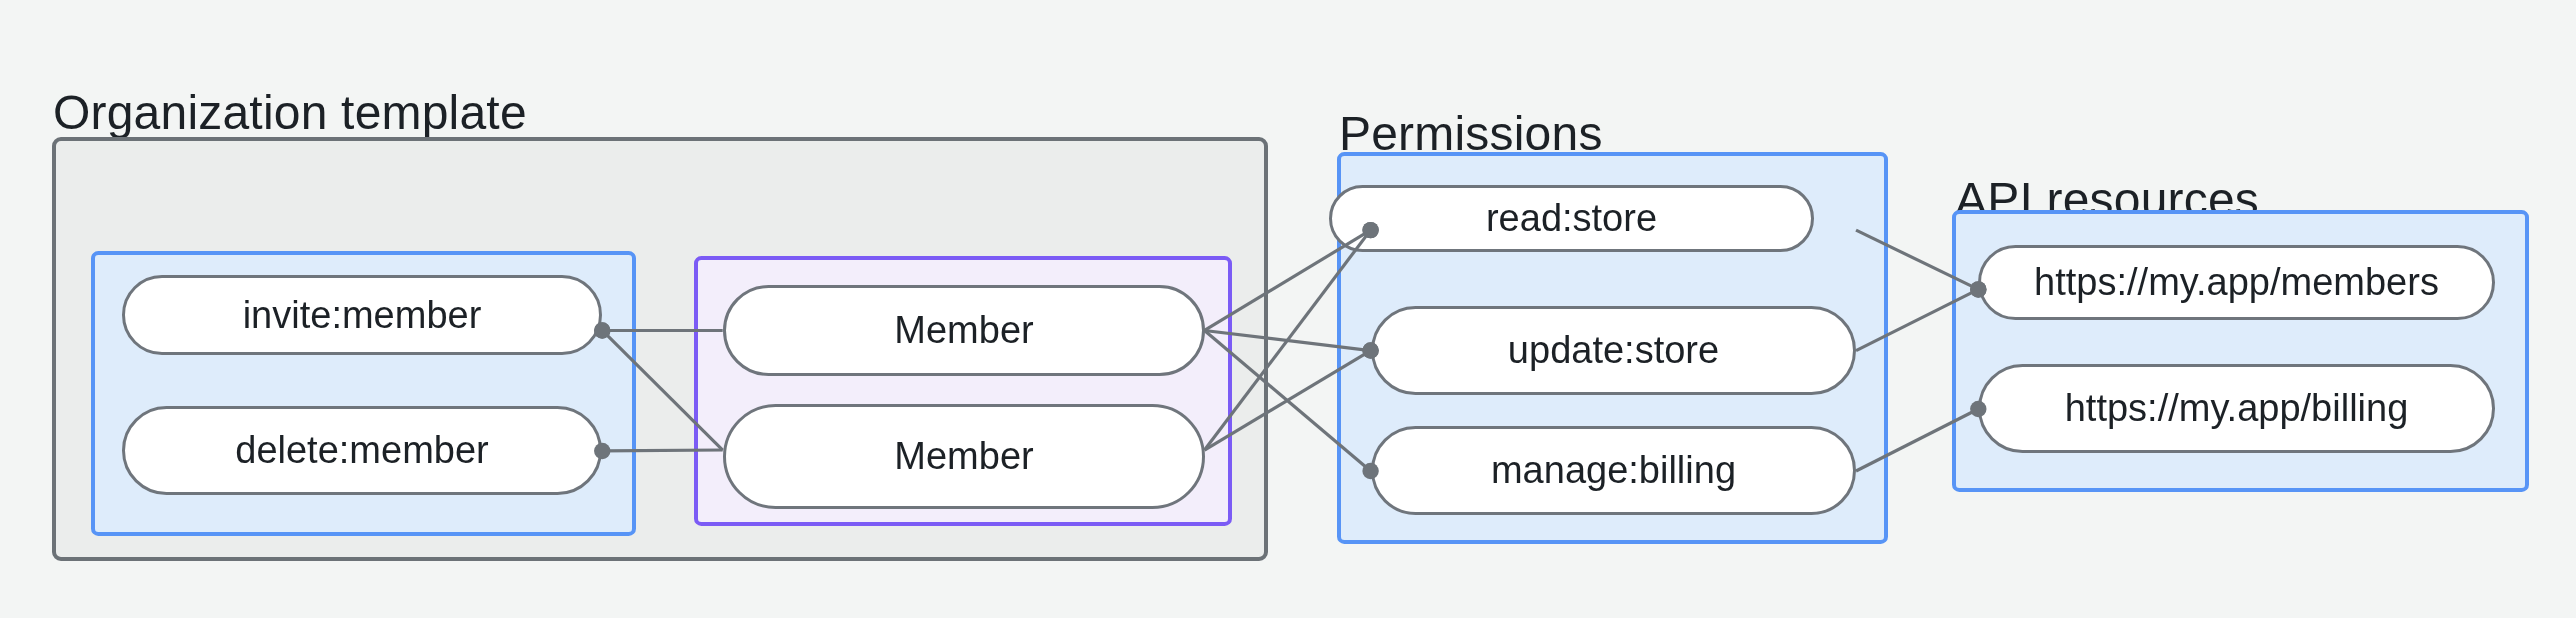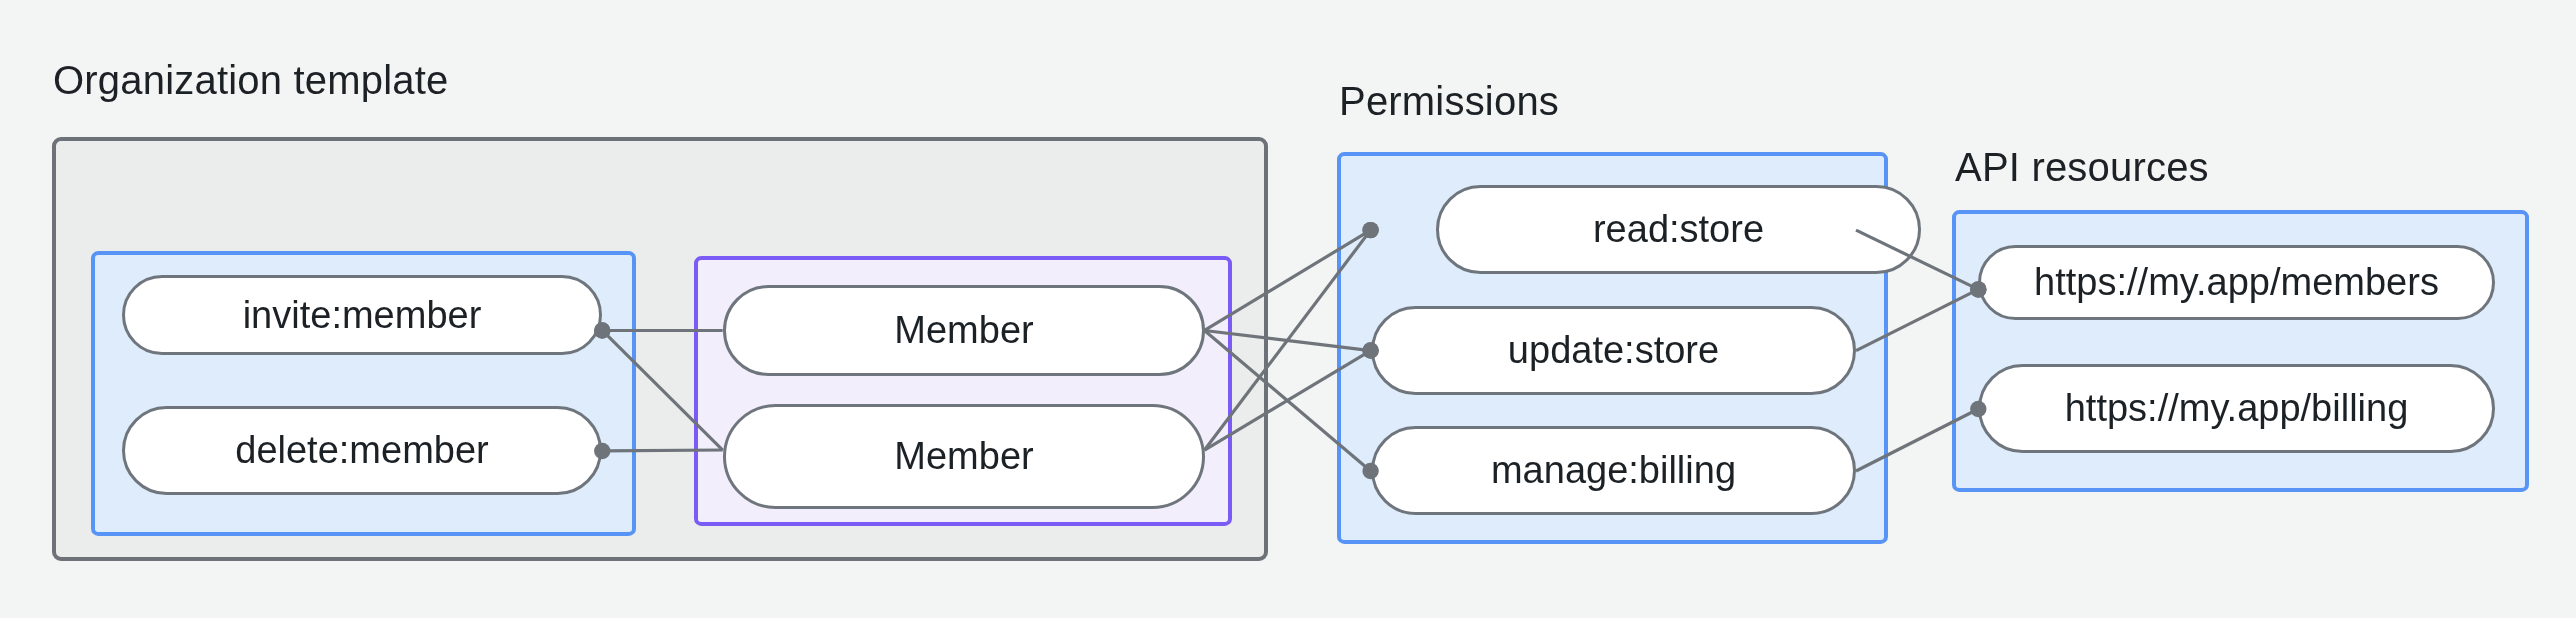--- a/index.html
+++ b/index.html
@@ -5,21 +5,21 @@
   :root{
     --page-bg:#f3f5f4; --gray-fill:#ebedec; --gray-border:#6c7277;
     --blue-fill:#deecfb; --blue-border:#5794f6;
     --purple-fill:#f3eefb; --purple-border:#7b5bf5;
     --pill-fill:#ffffff; --pill-border:#6f757c;
     --line:#6e747a; --text:#1c2126;
   }
   html,body{margin:0;padding:0;}
   body{background:var(--page-bg);font-family:"Liberation Sans","DejaVu Sans",sans-serif;}
   .canvas{position:relative;width:2576px;height:619px;background:var(--page-bg);overflow:hidden;}
-  .group-label{position:absolute;font-size:40px;line-height:1.15;color:var(--text);white-space:nowrap;letter-spacing:0.2px;}
+  .group-label{position:absolute;font-size:48px;line-height:1.15;color:var(--text);white-space:nowrap;letter-spacing:0.2px;margin-top:28px;}
   .box{position:absolute;box-sizing:border-box;border-radius:9px;}
   .box.gray{background:var(--gray-fill);border:4.6px solid var(--gray-border);}
   .box.blue{background:var(--blue-fill);border:4.6px solid var(--blue-border);border-radius:7.3px;}
   .box.purple{background:var(--purple-fill);border:4.6px solid var(--purple-border);border-radius:7.3px;}
   .pill{position:absolute;box-sizing:border-box;background:var(--pill-fill);
         border:3.2px solid var(--pill-border);border-radius:73px;
         display:flex;align-items:center;justify-content:center;
         font-size:38px;color:var(--text);white-space:nowrap;}
   #edges{position:absolute;left:0;top:0;width:2576px;height:619px;pointer-events:none;}
 </style>
@@ -47,21 +47,21 @@
     <span>delete:member</span>
   </div>
 
   <div class="pill" style="left:723px;top:285px;width:482px;height:91px">
     <span>Member</span>
   </div>
   <div class="pill" style="left:723px;top:404px;width:482px;height:105px">
     <span>Member</span>
   </div>
 
-  <div class="pill" style="left:1436px;top:185px;width:485px;height:89px">
+  <div class="pill" style="left:1329px;top:185px;width:485px;height:67px">
     <span>read:store</span>
   </div>
   <div class="pill" style="left:1371px;top:306px;width:485px;height:89px">
     <span>update:store</span>
   </div>
   <div class="pill" style="left:1371px;top:426px;width:485px;height:89px">
     <span>manage:billing</span>
   </div>
 
   <div class="pill" style="left:1978px;top:245px;width:517px;height:75px">

